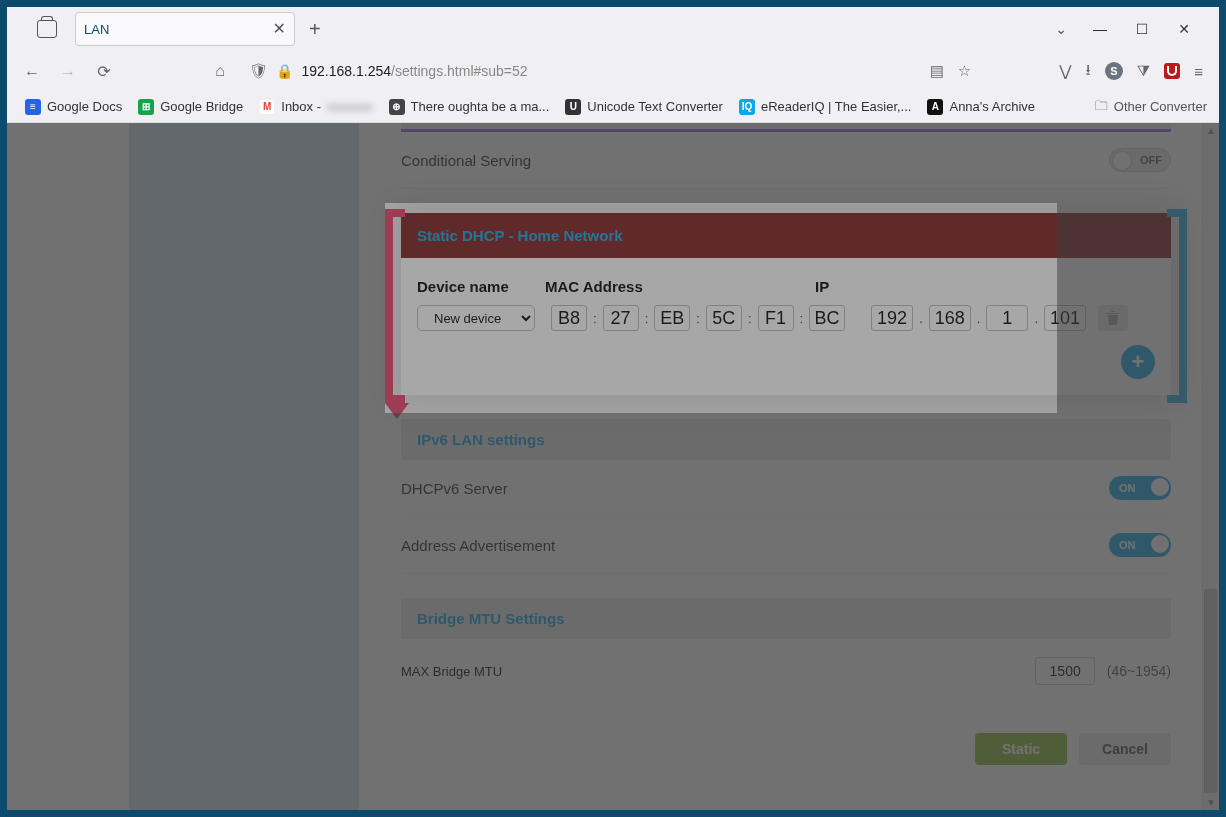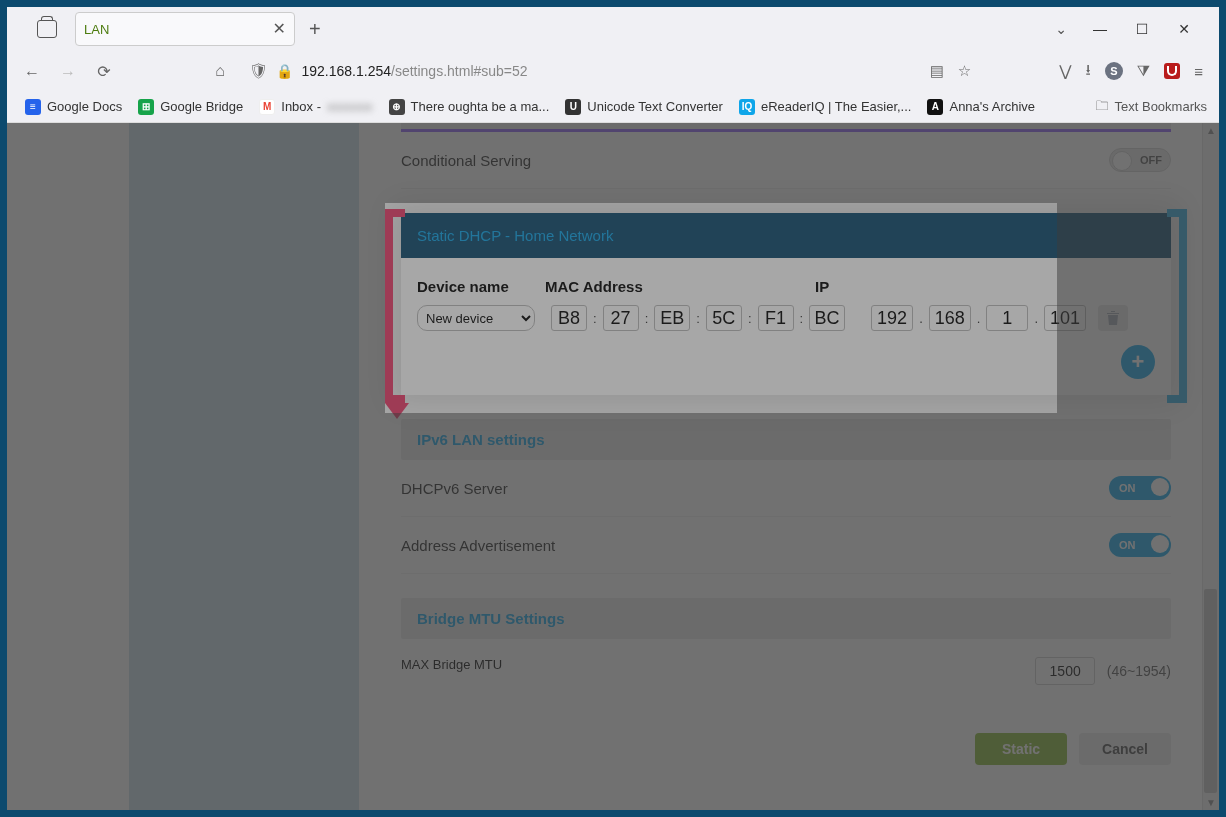--- a/index.html
+++ b/index.html
@@ -2,21 +2,21 @@
 <html><head>
 <meta charset="utf-8">
 <style>
   * { box-sizing: border-box; margin: 0; padding: 0; }
   body { font-family: -apple-system, BlinkMacSystemFont, "Segoe UI", Arial, sans-serif; font-size: 13px; background: #0c4a6e; overflow: hidden; width: 1226px; height: 817px; position: relative; }
   .browser { position: absolute; top: 7px; left: 7px; right: 7px; bottom: 7px; background: #f0f0f4; display: flex; flex-direction: column; }
   .tabbar { height: 44px; display: flex; align-items: center; padding: 0 8px; gap: 8px; }
   .tab-pre-icon { width: 20px; height: 18px; border: 1.5px solid #555; border-radius: 3px; position: relative; margin: 0 10px 0 22px; }
   .tab-pre-icon::before { content:""; position:absolute; top:-5px; left:3px; right:3px; height:4px; border:1.5px solid #555; border-bottom:none; border-radius:3px 3px 0 0; }
   .tab { width: 220px; height: 34px; background:#f9f9fb; border:1px solid #ccc; border-radius:4px; display:flex; align-items:center; padding:0 8px; gap:8px; }
-  .tab-title { flex:1; font-size:13px; color:#4d7c0f; }
+  .tab-title { flex:1; font-size:13px; color:#0c4a6e; }
   .tab-close { font-size:16px; color:#555; cursor:pointer; line-height:1; }
   .newtab { font-size:20px; color:#555; padding:0 6px; cursor:pointer; }
   .tabbar-right { margin-left:auto; display:flex; align-items:center; gap:24px; padding-right:18px; }
   .chev-down { font-size:14px; color:#555; }
   .win-btn { font-size:14px; color:#333; width:18px; text-align:center; cursor:pointer; }
   .addrbar { height: 40px; display:flex; align-items:center; padding: 0 12px; gap: 10px; }
   .nav-ico { width:26px; text-align:center; color:#666; font-size:16px; cursor:pointer; }
   .nav-ico.disabled { color:#bbb; }
   .home-ico { width:26px; text-align:center; color:#666; font-size:16px; cursor:pointer; margin-left:80px; }
   .url-wrap { flex:1; display:flex; align-items:center; gap:8px; margin:0 6px; }
@@ -40,38 +40,38 @@
   .scrollbar { position:absolute; top:0; right:0; bottom:0; width:17px; background:#f0f0f0; border-left:1px solid #ddd; }
   .sb-thumb { position:absolute; right:2px; width:13px; background:#c1c1c1; border-radius:2px; }
   .row { display:flex; align-items:center; justify-content:space-between; padding:16px 0; border-bottom:1px solid #eee; font-size:15px; color:#222; }
   .row:last-child { border-bottom:none; }
   .toggle { width:62px; height:24px; border-radius:12px; position:relative; cursor:pointer; font-size:11px; font-weight:bold; display:flex; align-items:center; }
   .toggle.off { background:#e5e5e5; border:1px solid #d0d0d0; justify-content:flex-end; padding-right:8px; color:#555; }
   .toggle.off::before { content:""; position:absolute; left:2px; top:2px; width:18px; height:18px; background:#fff; border:1px solid #ccc; border-radius:50%; }
   .toggle.on { background:#0ea5e9; justify-content:flex-start; padding-left:10px; color:#fff; }
   .toggle.on::after { content:""; position:absolute; right:2px; top:2px; width:18px; height:18px; background:#fff; border-radius:50%; }
   .section-h { background:#e8e8e8; color:#0ea5e9; font-weight:bold; font-size:15px; padding:12px 16px; margin-top:24px; border-radius:2px; }
-  .mtu-row { display:flex; justify-content:space-between; padding:18px 0; }
+  .mtu-row { display:flex; align-items:center; justify-content:space-between; padding:18px 0; }
   .mtu-input { width:60px; height:28px; border:1px solid #ccc; text-align:center; font-size:14px; border-radius:3px; }
   .mtu-range { color:#555; font-size:14px; margin-left:8px;margin-top:12px; }
   .btns { display:flex; justify-content:flex-end; gap:12px; margin-top:30px; }
   .btn { width:92px; height:32px; border-radius:4px; font-size:14px; font-weight:bold; border:none; cursor:pointer; }
   .btn.apply { background:#84b52e; color:#fff; }
   .btn.cancel { background:#e8e8e8; color:#444; }
   
   .hl-wrap { position:relative; margin-top:24px; }
   .hl-card { background:#fff; position:relative; z-index:5; box-shadow: 0 0 30px 12px rgba(0,0,0,0.12); }
-  .hl-head { background:#0c4a6e; color:#0ea5e9; font-weight:normal; font-size:15px; padding:14px 16px; }
+  .hl-head { background:#7f1d1d; color:#0ea5e9; font-weight:bold; font-size:15px; padding:14px 16px; }
   .hl-body { padding:10px 16px 16px; }
   .tblhead { display:flex; font-weight:bold; font-size:15px; padding:10px 0; }
   .tblhead .c1 { width:128px; }
   .tblhead .c2 { width:270px; }
   .tblhead .c3 { flex:1; }
   .tblrow { display:flex; align-items:center; gap:6px; }
-  .dev-select { width:118px; height:26px; border:1px solid #bbb; border-radius:10px; font-size:13px; padding:0 4px; background:#fff; }
+  .dev-select { width:118px; height:26px; border:1px solid #bbb; border-radius:5px; font-size:13px; padding:0 12px; background:#fff; }
   .oct { width:36px; height:26px; border:1px solid #bbb; border-radius:3px; text-align:center; font-size:18px; }
   .oct.ip { width:42px; }
   .sep { font-size:13px; color:#333; }
   .trash { width:30px; height:26px; background:#e5e5e5; border-radius:4px; display:flex; align-items:center; justify-content:center; color:#9ca3af; cursor:pointer; margin-left:6px; }
   .addbtn { width:34px; height:34px; border-radius:50%; background:#0ea5e9; color:#fff; font-size:22px; font-weight:bold; display:flex; align-items:center; justify-content:center; cursor:pointer; margin-left:auto; margin-top:14px; }
   .bracket { position:absolute; width:20px; top:-4px; bottom:-8px; z-index:6; }
   .bracket.left { left:-16px; border-left:8px solid #ef3b6a; border-top:8px solid #ef3b6a; border-bottom:8px solid #ef3b6a; }
   .bracket.left::after { content:""; position:absolute; left:-8px; bottom:-24px; border-left:12px solid transparent; border-right:12px solid transparent; border-top:16px solid #ef3b6a; transform: translateX(0); }
   .bracket.right { right:-16px; border-right:8px solid #29abe2; border-top:8px solid #29abe2; border-bottom:8px solid #29abe2; }
   
@@ -146,21 +146,21 @@
     <div class="bm">
         <span class="bsq" style="background:#0ea5e9">IQ</span>
         <span>eReaderIQ | The Easier,...</span>
       </div>
     <div class="bm">
         <span class="bsq" style="background:#111">A</span>
         <span>Anna's Archive</span>
       </div>
     <div class="bm-right">
         <span>🗀</span>
-        <span>Text Bookmarks</span>
+        <span>Other Converter</span>
       </div>
   </div>
 
   <div class="viewport">
     <div class="page">
       <div class="leftcol"></div>
       <div class="sidebar"></div>
       <div class="main">
 
         <div style="height:6px;background:#e8e8e8;margin-top:0"></div>

